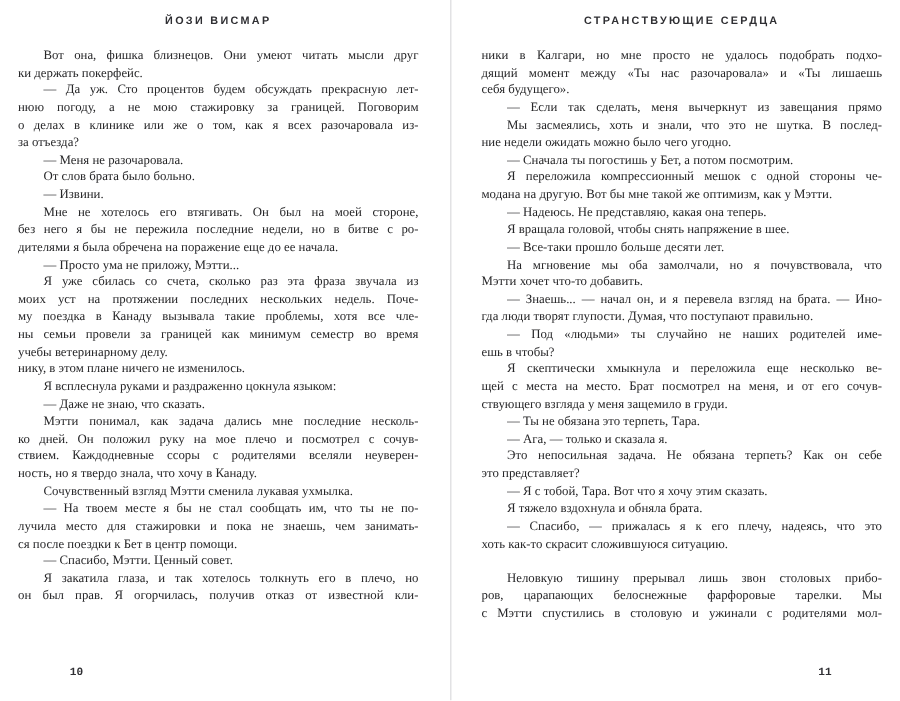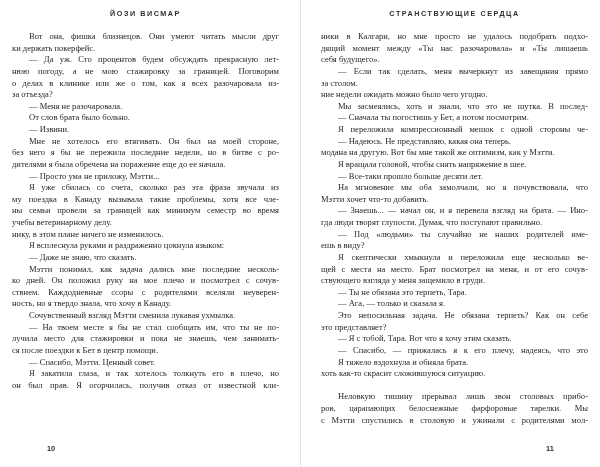--- a/index.html
+++ b/index.html
@@ -77,21 +77,21 @@
 
   .folio {
     position: absolute;
     bottom: 14px;
     width: 100%;
     left: 0;
     text-align: center;
     font-size: 7.4px;
     font-weight: 700;
     color: #303034;
-    font-family: Liberation Sans, sans-serif;
+    font-family: Liberation Mono, monospace;
   }
   .page-left .folio  { text-align: center; padding-right: 190px; }
   .page-right .folio { text-align: center; padding-left: 192px; }
 </style>
 </head>
 <body>
 
 <div class="spread">
 
   <div class="gutter"></div>
@@ -107,20 +107,21 @@
       <span class="ln j">о делах в клинике или же о том, как я всех разочаровала из-</span>
       <span class="ln last">за отъезда?</span>
       <span class="ln last ind">— Меня не разочаровала.</span>
       <span class="ln last ind">От слов брата было больно.</span>
       <span class="ln last ind">— Извини.</span>
       <span class="ln j ind">Мне не хотелось его втягивать. Он был на моей стороне,</span>
       <span class="ln j">без него я бы не пережила последние недели, но в битве с ро-</span>
       <span class="ln last">дителями я была обречена на поражение еще до ее начала.</span>
       <span class="ln last ind">— Просто ума не приложу, Мэтти...</span>
       <span class="ln j ind">Я уже сбилась со счета, сколько раз эта фраза звучала из</span>
+      <span class="ln j">моих уст на протяжении последних нескольких недель. Поче-</span>
       <span class="ln j">му поездка в Канаду вызывала такие проблемы, хотя все чле-</span>
       <span class="ln j">ны семьи провели за границей как минимум семестр во время</span>
       <span class="ln last">учебы ветеринарному делу.</span>
       <span class="ln last">нику, в этом плане ничего не изменилось.</span>
       <span class="ln last ind">Я всплеснула руками и раздраженно цокнула языком:</span>
       <span class="ln last ind">— Даже не знаю, что сказать.</span>
       <span class="ln j ind">Мэтти понимал, как задача дались мне последние несколь-</span>
       <span class="ln j">ко дней. Он положил руку на мое плечо и посмотрел с сочув-</span>
       <span class="ln j">ствием. Каждодневные ссоры с родителями вселяли неуверен-</span>
       <span class="ln last">ность, но я твердо знала, что хочу в Канаду.</span>
@@ -137,45 +138,44 @@
   </div>
 
   <div class="page page-right">
     <div class="running-head">СТРАНСТВУЮЩИЕ СЕРДЦА</div>
 
     <div class="body-block">
       <span class="ln j">ники в Калгари, но мне просто не удалось подобрать подхо-</span>
       <span class="ln j">дящий момент между «Ты нас разочаровала» и «Ты лишаешь</span>
       <span class="ln last">себя будущего».</span>
       <span class="ln j ind">— Если так сделать, меня вычеркнут из завещания прямо</span>
-      <span class="ln last">за столом.</span>
+      <span class="ln j ind">Мы засмеялись, хоть и знали, что это не шутка. В послед-</span>
       <span class="ln last">ние недели ожидать можно было чего угодно.</span>
-      <span class="ln j ind">Мы засмеялись, хоть и знали, что это не шутка. В послед-</span>
       <span class="ln last ind">— Сначала ты погостишь у Бет, а потом посмотрим.</span>
       <span class="ln j ind">Я переложила компрессионный мешок с одной стороны че-</span>
+      <span class="ln last">модана на другую. Вот бы мне такой же оптимизм, как у Мэтти.</span>
       <span class="ln last ind">— Надеюсь. Не представляю, какая она теперь.</span>
-      <span class="ln last">модана на другую. Вот бы мне такой же оптимизм, как у Мэтти.</span>
       <span class="ln last ind">Я вращала головой, чтобы снять напряжение в шее.</span>
       <span class="ln last ind">— Все-таки прошло больше десяти лет.</span>
       <span class="ln j ind">На мгновение мы оба замолчали, но я почувствовала, что</span>
       <span class="ln last">Мэтти хочет что-то добавить.</span>
       <span class="ln j ind">— Знаешь... — начал он, и я перевела взгляд на брата. — Ино-</span>
       <span class="ln last">гда люди творят глупости. Думая, что поступают правильно.</span>
       <span class="ln j ind">— Под «людьми» ты случайно не наших родителей име-</span>
-      <span class="ln last">ешь в виду?</span>
+      <span class="ln last">ешь в чтобы?</span>
       <span class="ln j ind">Я скептически хмыкнула и переложила еще несколько ве-</span>
       <span class="ln j">щей с места на место. Брат посмотрел на меня, и от его сочув-</span>
       <span class="ln last">ствующего взгляда у меня защемило в груди.</span>
       <span class="ln last ind">— Ты не обязана это терпеть, Тара.</span>
       <span class="ln last ind">— Ага, — только и сказала я.</span>
       <span class="ln j ind">Это непосильная задача. Не обязана терпеть? Как он себе</span>
       <span class="ln last">это представляет?</span>
       <span class="ln last ind">— Я с тобой, Тара. Вот что я хочу этим сказать.</span>
+      <span class="ln last ind">Я тяжело вздохнула и обняла брата.</span>
       <span class="ln j ind">— Спасибо, — прижалась я к его плечу, надеясь, что это</span>
-      <span class="ln last ind">Я тяжело вздохнула и обняла брата.</span>
       <span class="ln last">хоть как-то скрасит сложившуюся ситуацию.</span>
       <span class="ln" style="display:block;height:11.62px;"></span>
       <span class="ln j ind">Неловкую тишину прерывал лишь звон столовых прибо-</span>
       <span class="ln j">ров, царапающих белоснежные фарфоровые тарелки. Мы</span>
       <span class="ln j">с Мэтти спустились в столовую и ужинали с родителями мол-</span>
     </div>
 
     <div class="folio">11</div>
   </div>
 

